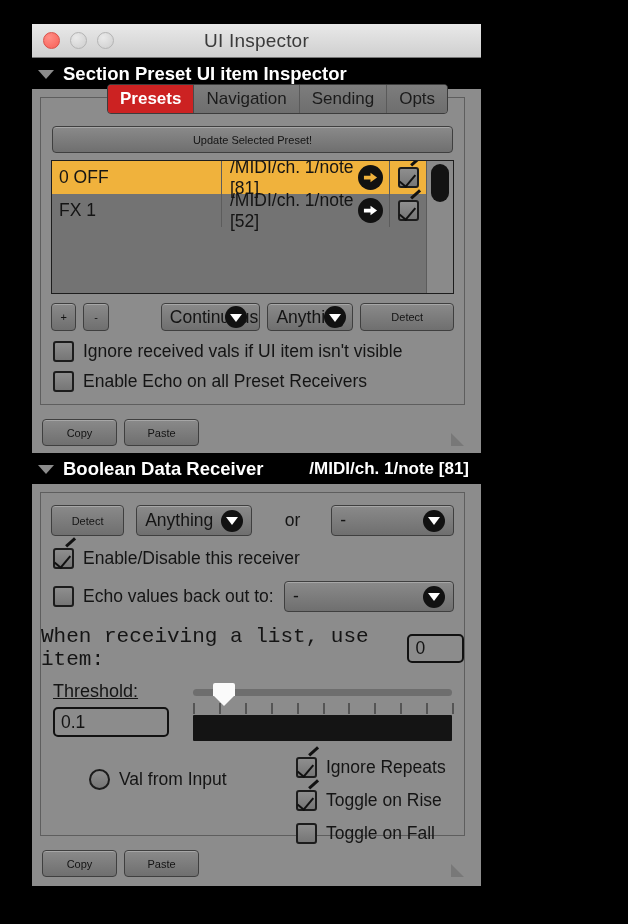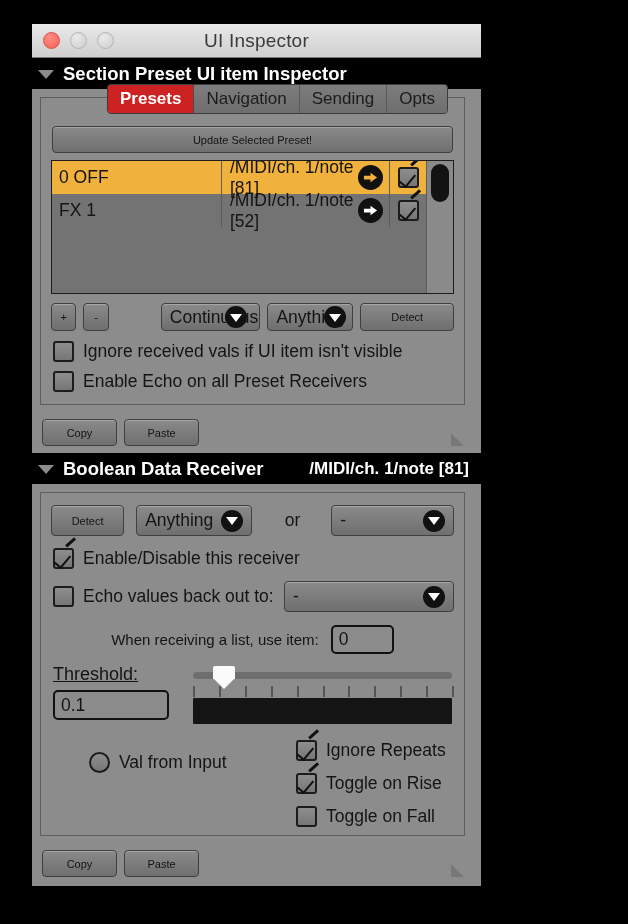--- a/index.html
+++ b/index.html
@@ -329,21 +329,21 @@
         </div>
         <div class="dd" style="width:170px;height:31px;margin-left:auto;">
           <span class="lbl">-</span>
           <span class="caret" style="right:8px;">
               <i></i>
             </span>
         </div>
       </div>
 
       <div style="display:flex;align-items:center;justify-content:center;margin:13px 0 0 0;gap:12px;">
-        <span style="font-size:15px;color:#141414;">When receiving a list, use item:</span>
+        <span style="font-size:21px;color:#141414;font-family:Liberation Mono, monospace;">When receiving a list, use item:</span>
         <span class="txtfield" style="width:63px;height:29px;">
           <span>0</span>
         </span>
       </div>
 
       <div style="display:flex;margin:10px 12px 0 12px;gap:10px;">
         <div style="width:130px;flex:0 0 auto;">
           <div style="font-size:18px;color:#141414;text-decoration:underline;">Threshold:</div>
           <div class="txtfield" style="width:116px;height:30px;margin-top:5px;">
             <span>0.1</span>

